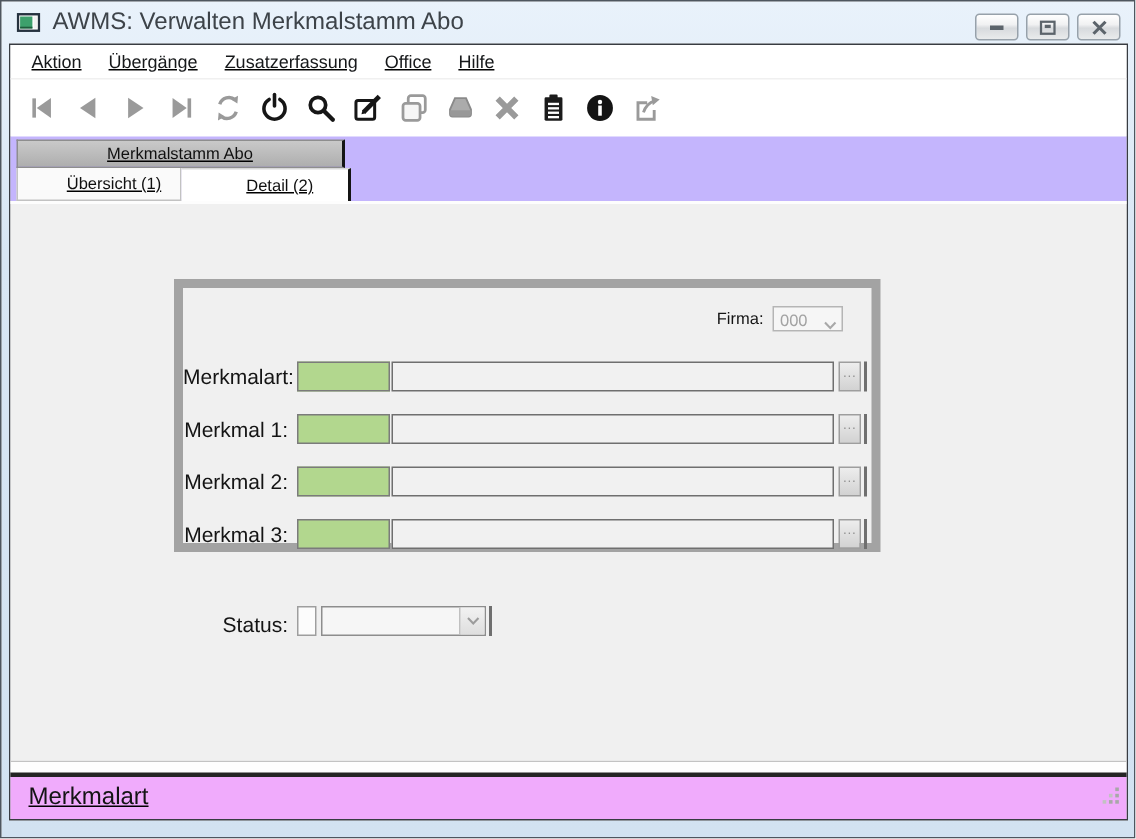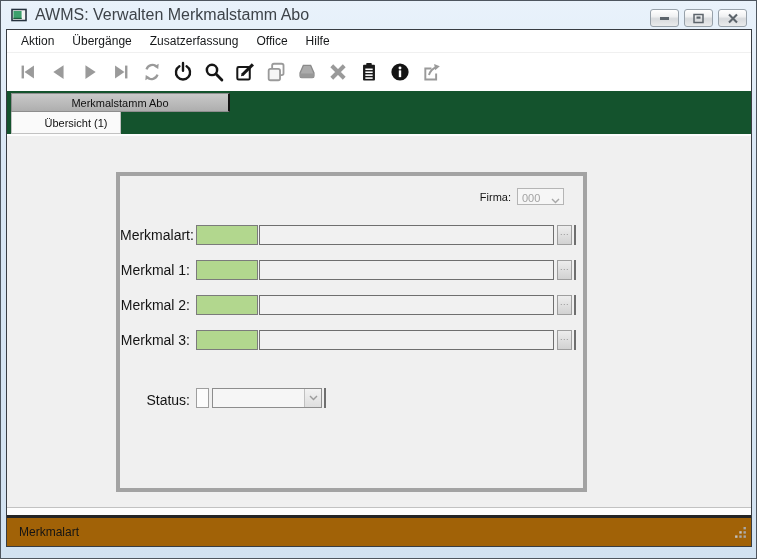--- a/index.html
+++ b/index.html
@@ -18,51 +18,51 @@
     display:flex; align-items:center; padding-left:10px; }
   .app-icon { width:16px; height:16px; display:inline-block; }
   .title-text { margin-left:8px; font-size:16px; color:#3d4349; white-space:nowrap; }
   .window-controls { position:absolute; right:9px; top:8px; display:flex; gap:5px; }
   .win-btn { width:29px; height:18px; border:1px solid #97a1aa; border-radius:3px;
     background:linear-gradient(180deg,#ffffff 0%,#f0f1f2 40%,#d7dadd 55%,#e9ebec 100%);
     display:flex; align-items:center; justify-content:center; cursor:default; }
 
   
   .client { position:absolute; left:5px; top:28px; width:746px; bottom:11px;
-    background:#ffffff; border:1px solid #383c42; display:flex; flex-direction:column; }
+    background:#ffffff; border:1px solid #383c42; display:flex; flex-direction:column;text-decoration:underline; }
 
   .menubar { height:22px; background:#fff; display:flex; align-items:center;
     padding-left:5px; font-size:12px; color:#16181a; }
   .menu-item { padding:3px 9px; white-space:nowrap; }
 
   .toolbar { height:39px; background:#fff; display:flex; align-items:center;
     padding-left:9px; gap:8px; border-top:1px solid #f0f0f0; }
   .tool-btn { width:23px; height:26px; display:flex; align-items:center; justify-content:center; }
   .tool-btn svg { display:block; }
 
   
-  .tabstrip { background:#14532d; padding:2px 0 0 4px; }
+  .tabstrip { background:#c4b5fd; padding:2px 0 0 4px; }
   .group-tab { width:219px; height:19px;
     background:linear-gradient(180deg,#c9c9c9,#aeaeae);
     border:1px solid #8e8e8e; border-right:2px solid #141414;
     display:flex; align-items:center; justify-content:center;
     font-size:11px; color:#101010; }
   .page-tabs { display:flex; height:22px; margin-top:0; }
   .page-tab { display:flex; align-items:center; justify-content:center;
     font-size:11px; color:#101010;padding-left:20px; }
   .page-tab.inactive { width:110px; background:#fafafa; border:1px solid #c2c2c2; border-top:none; }
   .page-tab.active { width:113px; background:#ffffff; border-top:1px solid #d8d8d8;
     border-right:2px solid #141414; }
   .tab-gap { flex:1; }
 
   
   .content { flex:1; background:#f0f0f0; position:relative; border-top:2px solid #fdfdfd; }
 
-  .groupbox { position:absolute; left:109px; top:36px; width:471px; height:320px;
-    border:4px solid #a3a3a3; }
+  .groupbox { position:absolute; left:109px; top:50px; width:471px; height:182px;
+    border:6px solid #a3a3a3; }
 
   .firma-row { position:absolute; top:12px; right:19px; height:17px;
     display:flex; align-items:center; }
   .firma-label { font-size:11px; color:#141414; margin-right:6px; }
   .firma-select { width:47px; height:17px; background:#f6f6f6; border:1px solid #b5b5b5;
     display:flex; align-items:flex-end; justify-content:space-between; padding:0 3px 0 4px;
     font-size:11px; color:#a3a3a3; }
 
   .form-row { position:absolute; left:0; height:20px; display:flex; align-items:center; }
   .row-label { width:70px; text-align:right; font-size:14px; color:#141414; }
@@ -80,22 +80,22 @@
   .status-code { margin-left:6px; width:13px; height:20px; background:#fcfcfc; border:1px solid #9e9e9e; }
   .status-select { margin-left:3px; width:110px; height:20px; background:#f6f6f6;
     border:1px solid #8d8d8d; position:relative; }
   .status-chevron { position:absolute; right:0; top:0; width:17px; height:18px;
     background:linear-gradient(180deg,#f2f2f2,#dedede); border-left:1px solid #c0c0c0;
     display:flex; align-items:center; justify-content:center; }
 
   
   .white-strip { height:8px; background:#fdfdfd; border-top:1px solid #c2c2c2; }
   .dark-sep { height:3px; background:#242424; }
-  .statusbar { height:28px; background:#a16207; display:flex; align-items:center;
-    padding-left:12px; font-size:12px; color:#141414; position:relative; }
+  .statusbar { height:28px; background:#f0abfc; display:flex; align-items:center;
+    padding-left:12px; font-size:16px; color:#141414; position:relative; }
   .resize-grip { position:absolute; right:4px; bottom:4px; }
 </style>
 </head>
 <body>
 
 <div class="window">
 
   <div class="titlebar">
     <span class="app-icon">
       <svg width="16" height="16" viewBox="0 0 16 16">
@@ -230,20 +230,23 @@
     </div>
 
     <div class="tabstrip">
       <div class="group-tab">
         <span>Merkmalstamm Abo</span>
       </div>
       <div class="page-tabs">
         <div class="page-tab inactive">
           <span>Übersicht (1)</span>
         </div>
+        <div class="page-tab active">
+          <span>Detail (2)</span>
+        </div>
         <div class="tab-gap"></div>
       </div>
     </div>
 
     <div class="content">
       <div class="groupbox">
 
         <div class="firma-row">
           <span class="firma-label">Firma:</span>
           <div class="firma-select">

